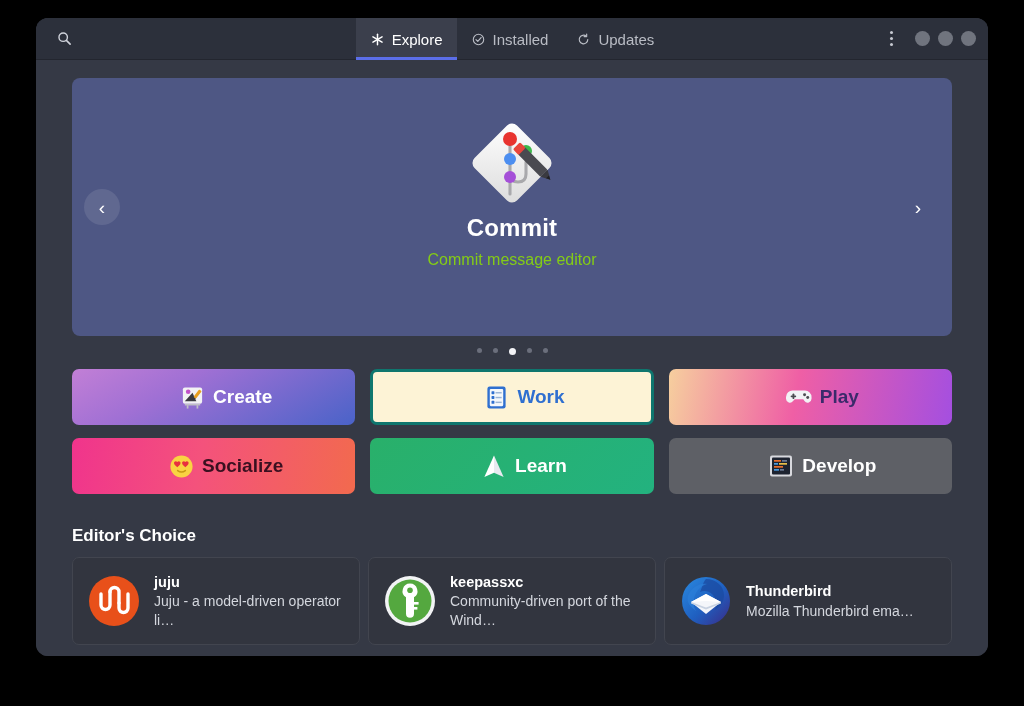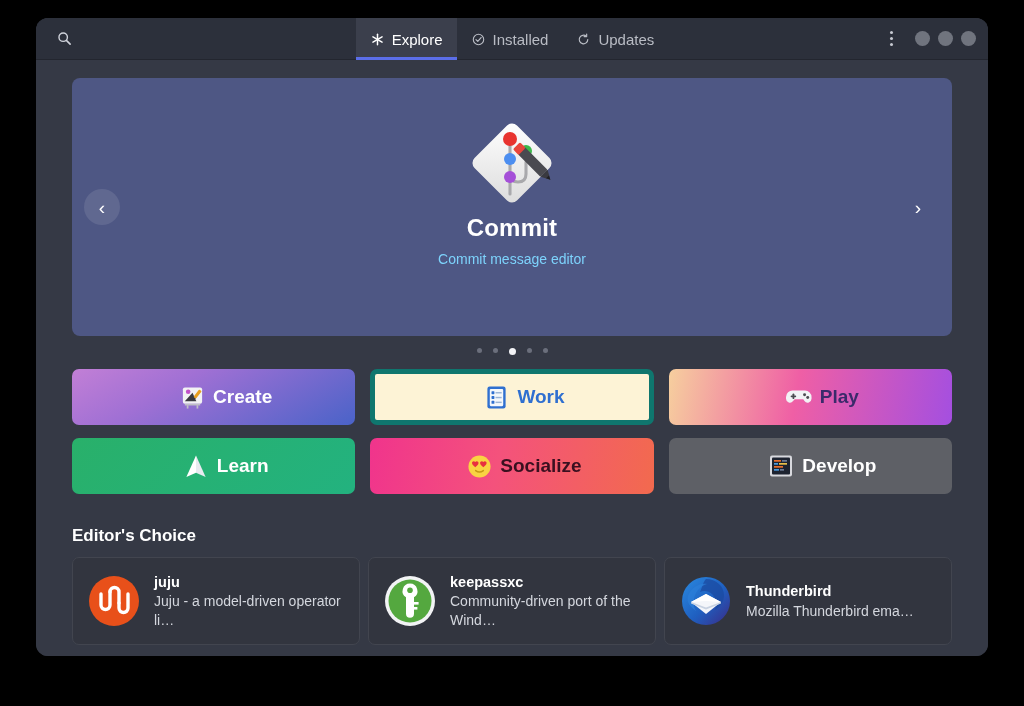--- a/index.html
+++ b/index.html
@@ -120,22 +120,22 @@
     display: flex; align-items: center; justify-content: center;
   }
   .hero-title {
     color: #ffffff;
     font-size: 24px;
     font-weight: bold;
     letter-spacing: 0.2px;
   }
   .hero-sub {
     margin-top: 9px;
-    color: #7dd3fc;
-    font-size: 14px;
+    color: #84cc16;
+    font-size: 16px;
   }
   .nav-arrow {
     position: absolute;
     top: 50%; transform: translateY(-50%);
     width: 36px; height: 36px;
     border-radius: 50%;
     display: flex; align-items: center; justify-content: center;
     color: #ffffff;
     font-size: 19px;
     line-height: 1;
@@ -170,21 +170,21 @@
     justify-content: center;
     gap: 8px;
     font-size: 19px;
     font-weight: bold;
     padding-left: 24px;
   }
   .cat-ico { width: 26px; height: 26px; display: flex; align-items: center; justify-content: center; }
   .cat-ico svg { display: block; }
 
   .cat.create   { background: linear-gradient(150deg,#c27fd6 0%,#a070d4 35%,#4a63c8 100%); color:#ffffff; }
-  .cat.work     { background: #fdf3d6; color:#2f6fd0; border: 5px solid #0f766e; }
+  .cat.work     { background: #fdf3d6; color:#2f6fd0; border: 3px solid #0f766e; }
   .cat.play     { background: linear-gradient(100deg,#f6cf9e 0%,#ef5fa5 45%,#a44fe0 100%); color:#3b2a6b; }
   .cat.socialize{ background: linear-gradient(100deg,#f0348c 0%,#f4527c 45%,#f26a4e 100%); color:#3a1020; }
   .cat.learn    { background: linear-gradient(135deg,#29b06a 0%,#23b27f 100%); color:#ffffff; }
   .cat.develop  { background: #5e6066; color:#ffffff;text-align:right; }
 
   
   .sec-title {
     margin-top: 32px;
     color: #ffffff;
     font-size: 17px;
@@ -383,40 +383,40 @@
               <rect x="5" y="8.3" width="6" height="1.9" rx="0.9"></rect>
               <rect x="7.05" y="6.25" width="1.9" height="6" rx="0.9"></rect>
               <circle cx="20" cy="7.6" r="1.6"></circle>
               <circle cx="23.4" cy="10.6" r="1.6"></circle>
             </g>
           </svg>
         </span>
         <span>Play</span>
       </div>
 
-      <div class="cat learn">
-        <span class="cat-ico">
-          <svg width="24" height="25" viewBox="0 0 24 26">
-            <polygon points="12,1.5 22,24 12,19.5" fill="#e8eaf0"></polygon>
-            <polygon points="12,1.5 2,24 12,19.5" fill="#ffffff"></polygon>
-          </svg>
-        </span>
-        <span>Learn</span>
-      </div>
-
       <div class="cat socialize">
         <span class="cat-ico">
           <svg width="25" height="25" viewBox="0 0 26 26">
             <circle cx="13" cy="13" r="11.5" fill="#f9d342"></circle>
             <path d="M6.2 8.4 c1.3-1.6 3.4-0.6 3.4 1 0 1.8-2 3.3-3.4 4.3 -1.4-1-3.4-2.5-3.4-4.3 0-1.6 2.1-2.6 3.4-1 z" fill="#e8303f" transform="translate(2.4,0)"></path>
             <path d="M6.2 8.4 c1.3-1.6 3.4-0.6 3.4 1 0 1.8-2 3.3-3.4 4.3 -1.4-1-3.4-2.5-3.4-4.3 0-1.6 2.1-2.6 3.4-1 z" fill="#e8303f" transform="translate(10.8,0)"></path>
             <path d="M9 17.2 q4 3.2 8 0" fill="none" stroke="#c79a14" stroke-width="1.6" stroke-linecap="round"></path>
           </svg>
         </span>
         <span>Socialize</span>
+      </div>
+
+      <div class="cat learn">
+        <span class="cat-ico">
+          <svg width="24" height="25" viewBox="0 0 24 26">
+            <polygon points="12,1.5 22,24 12,19.5" fill="#e8eaf0"></polygon>
+            <polygon points="12,1.5 2,24 12,19.5" fill="#ffffff"></polygon>
+          </svg>
+        </span>
+        <span>Learn</span>
       </div>
 
       <div class="cat develop">
         <span class="cat-ico">
           <svg width="24" height="24" viewBox="0 0 24 24">
             <rect x="1" y="1.5" width="22" height="21" rx="2" fill="#d8d9de"></rect>
             <rect x="3" y="3.5" width="18" height="17" rx="1" fill="#1d2330"></rect>
             <g>
               <rect x="5" y="6" width="7" height="1.7" fill="#e86f2e"></rect>
               <rect x="13" y="6" width="5" height="1.7" fill="#6c7a94"></rect>

